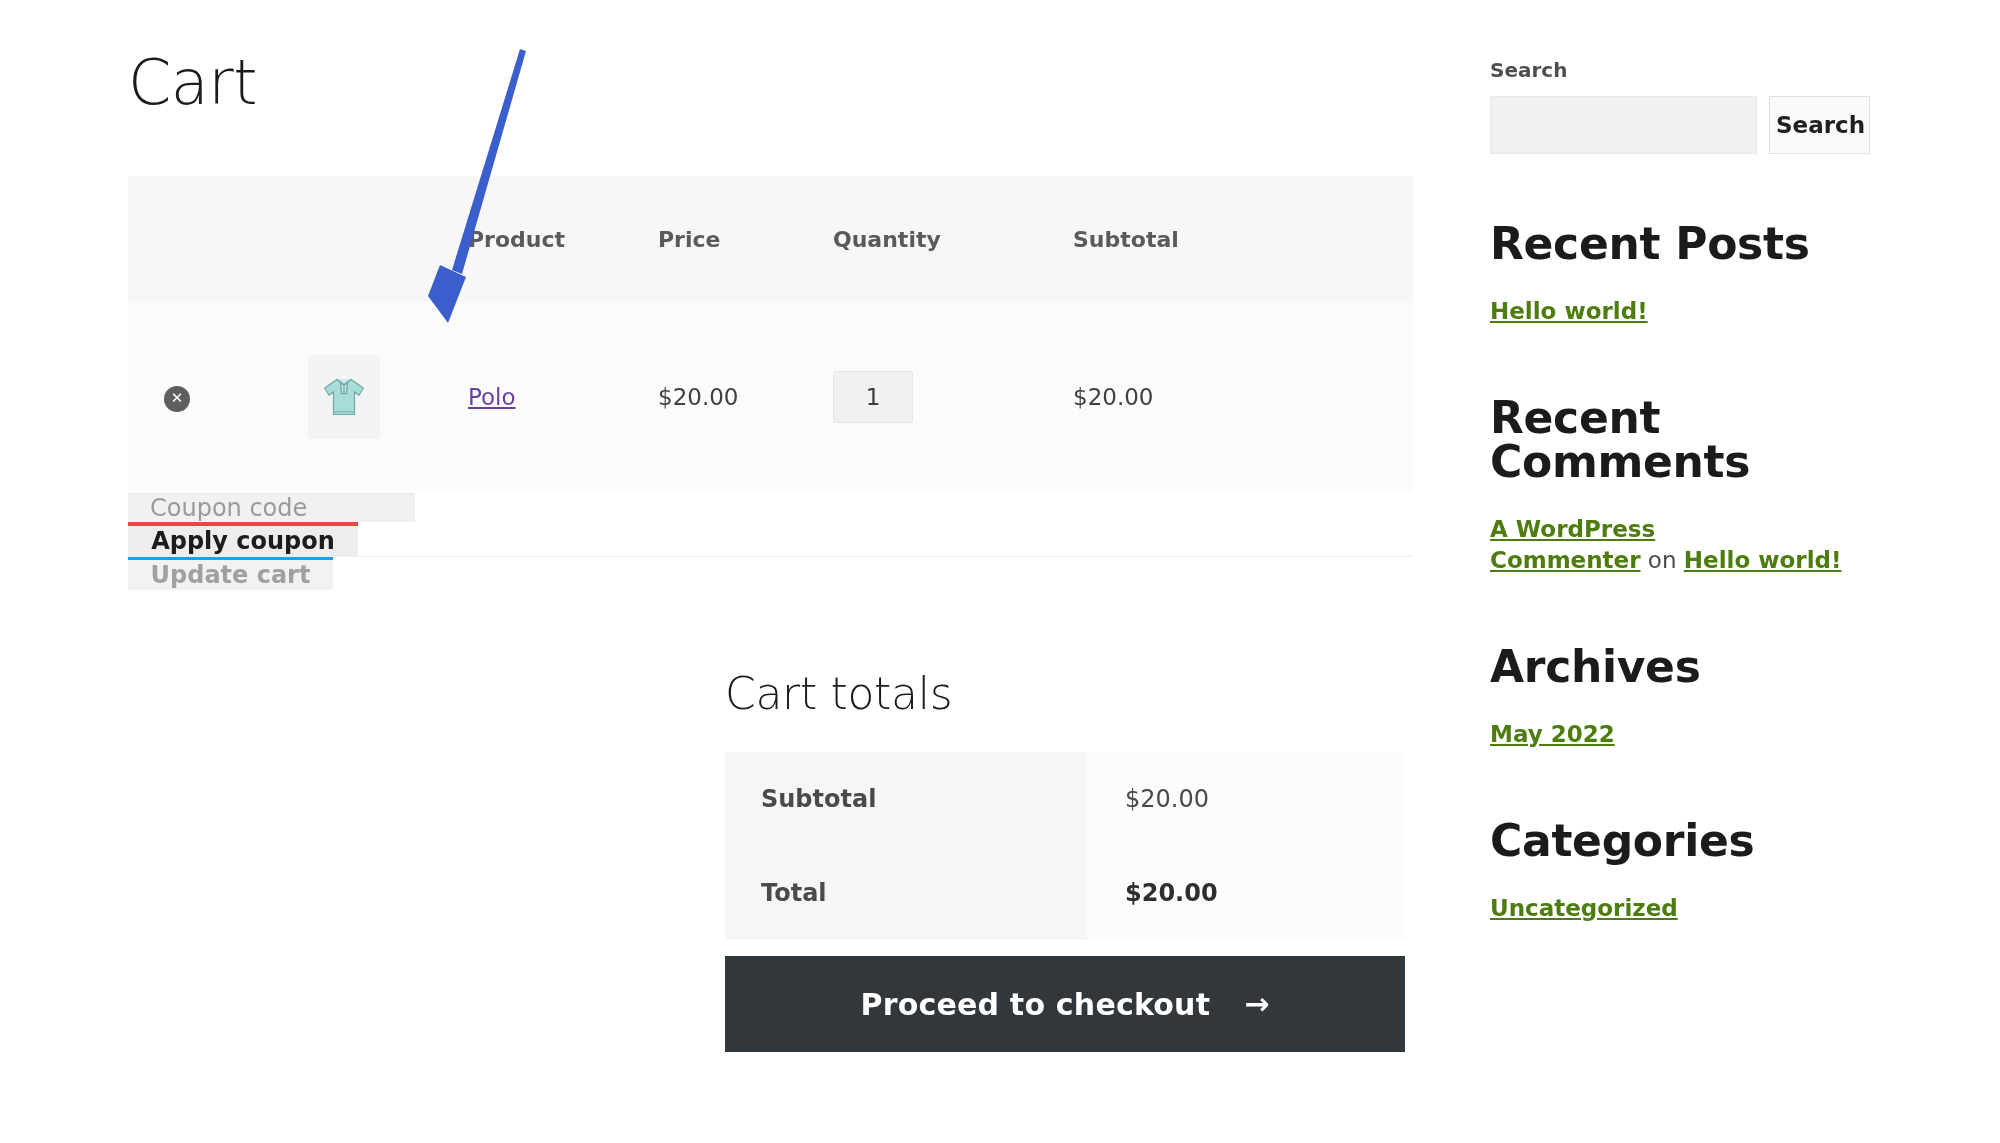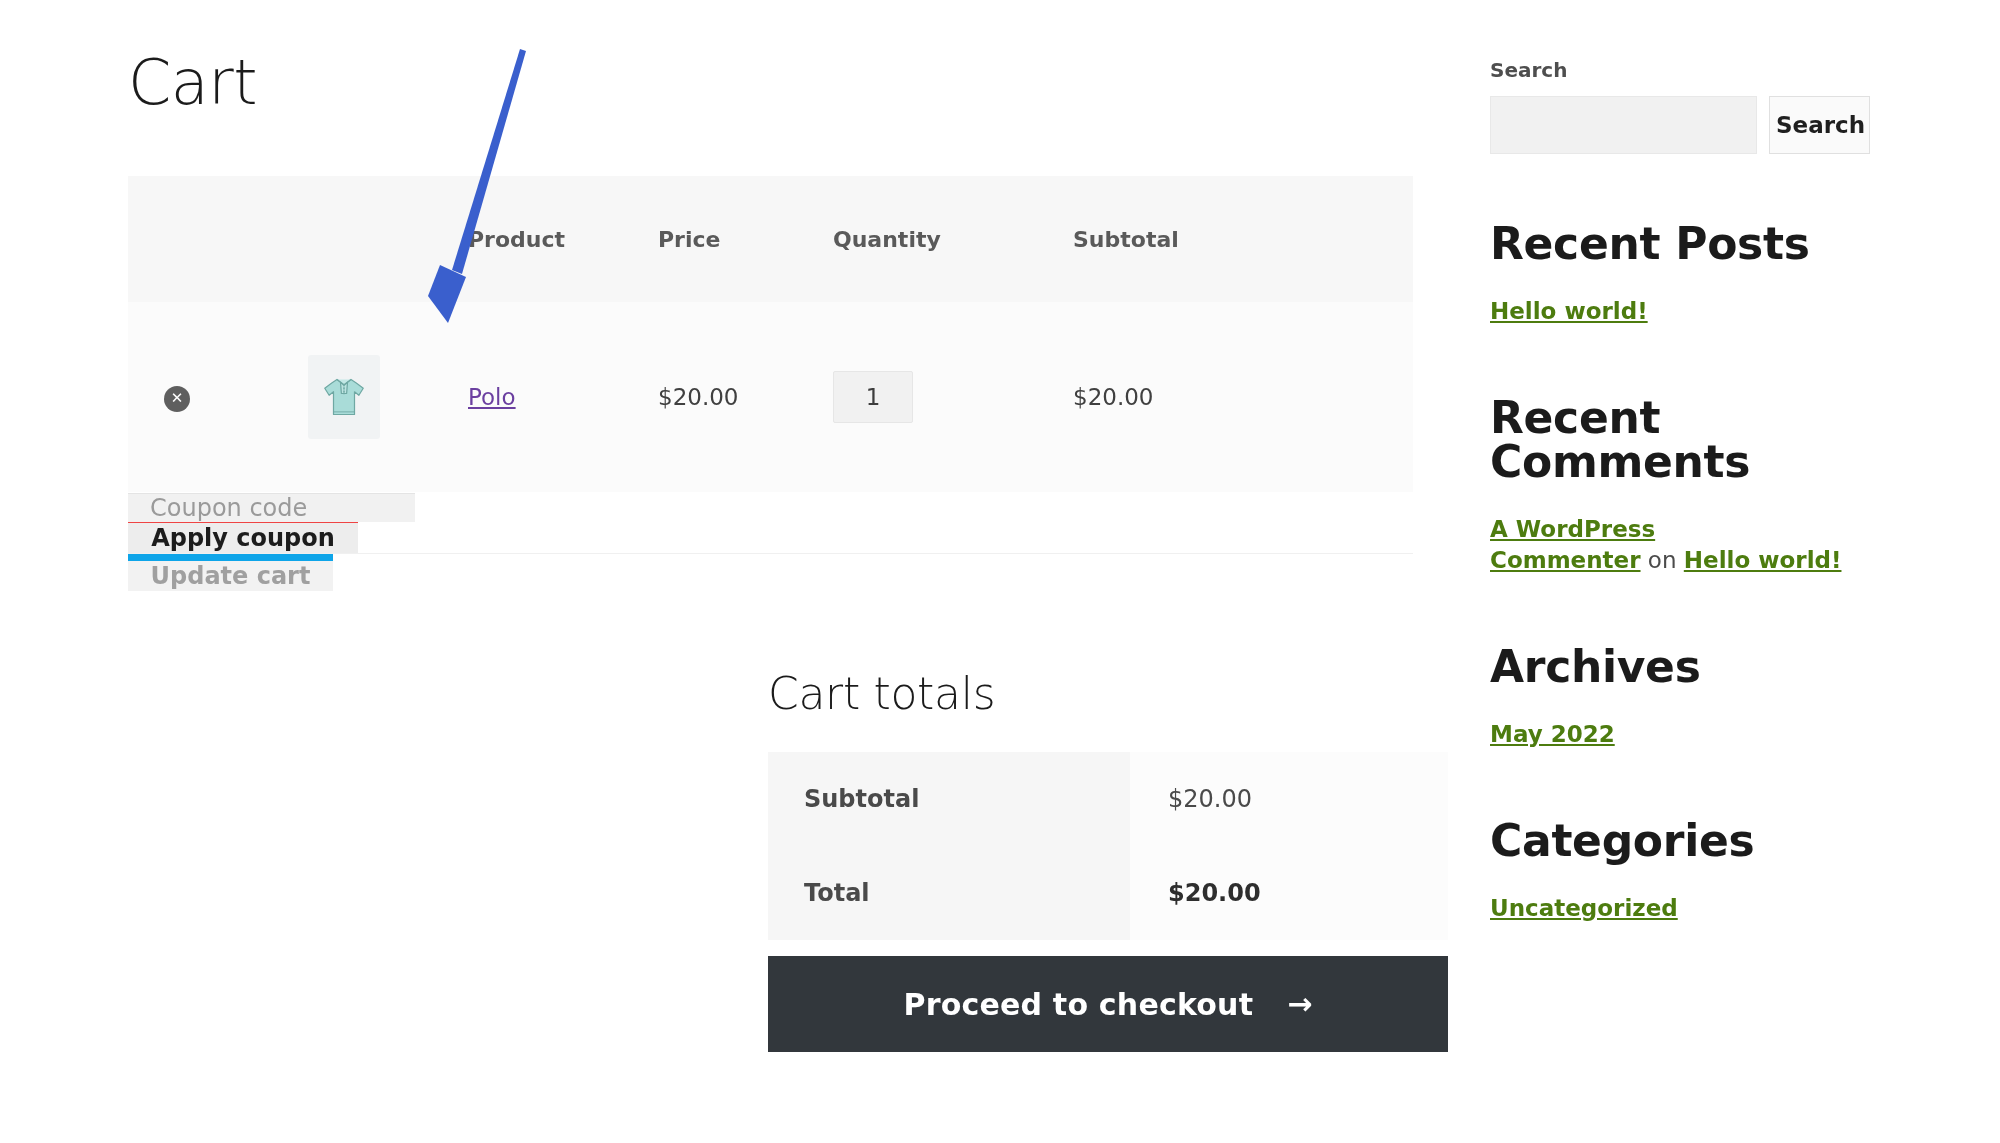--- a/index.html
+++ b/index.html
@@ -152,50 +152,50 @@
     color: #7b7b7b;
     padding: 0 22px;
     box-sizing: border-box;
   }
   .coupon-input::placeholder { color: #9a9a9a; }
 
   .apply-coupon-btn {
     width: 230px;
     background: #ededed;
     border: none;
-    border-top: 1px solid #ef4444;
+    border-top: 4px solid #ef4444;
     font-family: "DejaVu Sans", sans-serif;
     font-size: 24px;
     font-weight: 700;
     color: #1c1c1c;
     cursor: pointer;
   }
 
   .coupon-spacer {
     flex: 1;
     background: #fbfbfb;
     border-top: 1px solid #f0f0f0;
   }
 
   .update-cart-btn {
     width: 205px;
     background: #f2f2f2;
     border: none;
-    border-top: 7px solid #0ea5e9;
+    border-top: 3px solid #0ea5e9;
     font-family: "DejaVu Sans", sans-serif;
     font-size: 24px;
     font-weight: 600;
     color: #a0a0a0;
     cursor: default;
   }
 
   
   .cart-totals {
     position: absolute;
-    left: 768px;
+    left: 725px;
     top: 672px;
     width: 680px;
   }
   .cart-totals-title {
     font-weight: 300;
     font-size: 44px;
     line-height: 1;
     color: #1b1b1b;
     margin: 0 0 36px 0;
     letter-spacing: -0.3px;

